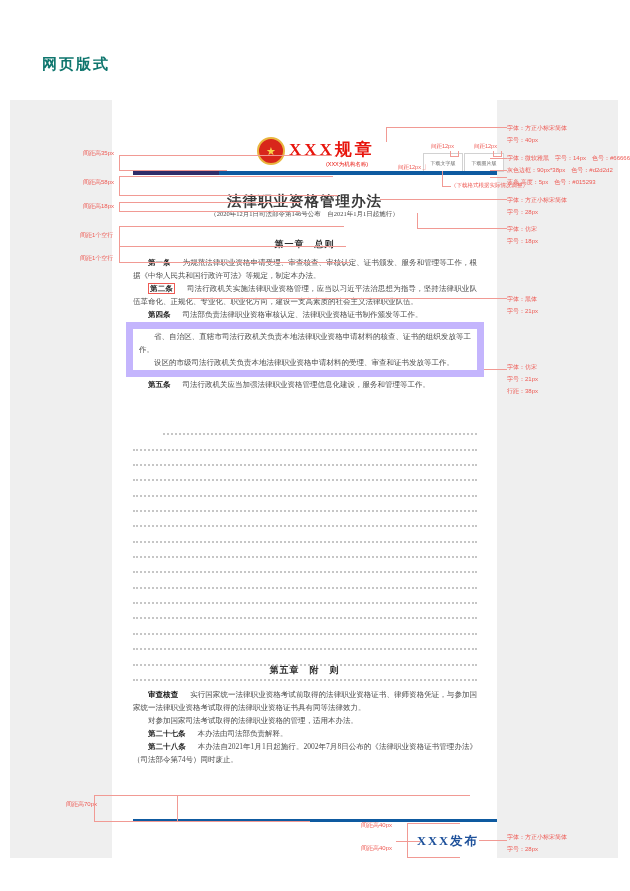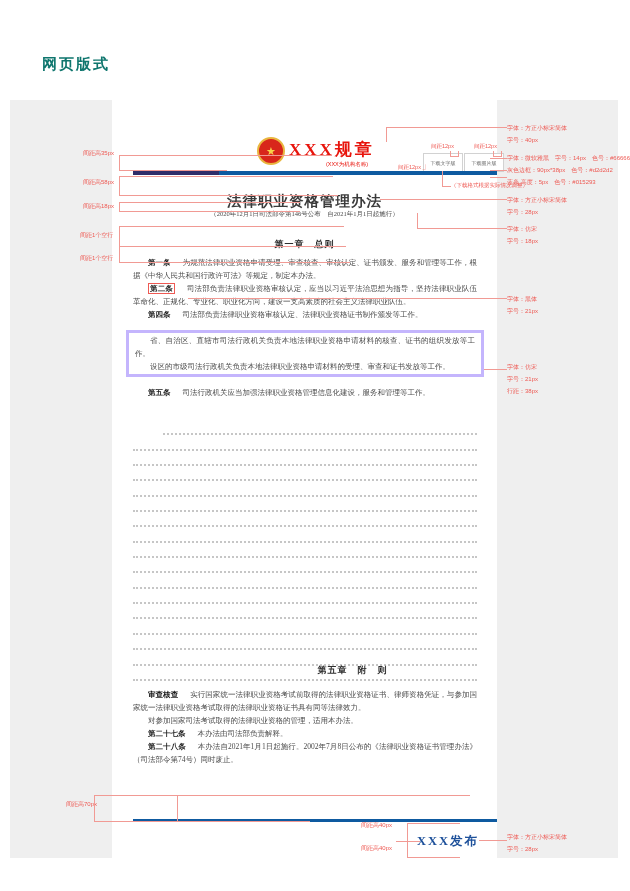--- a/index.html
+++ b/index.html
@@ -26,21 +26,21 @@
              font-weight:bold;font-size:14.5px;letter-spacing:1px;color:#3b3b3b;}
   .pub-line{left:112px;top:210px;width:385px;text-align:center;font-family:"Liberation Serif",serif;
             font-size:6.5px;color:#4a4a4a;}
   .chap{left:112px;width:385px;text-align:center;font-family:"Liberation Sans",sans-serif;
         font-weight:bold;font-size:9px;color:#2e2e2e;letter-spacing:1px;}
   .bodyblock{width:344px;font-family:"Liberation Serif",serif;font-size:7.5px;line-height:13px;
              color:#4a4a4a;text-align:justify;}
   .bodyblock p{margin:0;text-indent:2em;}
   .art-num{font-family:"Liberation Sans",sans-serif;font-weight:bold;color:#1a1a1a;margin-right:12px;}
   .art-num.boxed{border:1px solid #ee5a54;padding:0 1px;}
-  .redbox{border:3px solid #c4b5fd;margin:9px -7px;padding:1px 6px;}
+  .redbox{border:7px solid #c4b5fd;margin:1px -7px;padding:1px 6px;}
   .publisher{left:417px;top:833px;font-family:"Liberation Serif",serif;font-weight:bold;
              font-size:12.5px;letter-spacing:2px;color:#1d509a;white-space:nowrap;}
   
   .dotted{left:133px;top:420px;width:344px;}
   .dotrow{height:13.35px;border-bottom:2px dotted #c6c6c6;}
   .dotrow.first{margin-left:30px;}
   
   .ann{position:absolute;font-size:6px;line-height:7px;color:#ee5a54;white-space:nowrap;}
   .ann-multi{position:absolute;font-size:6px;line-height:12px;color:#ee5a54;white-space:nowrap;}
   .rl{position:absolute;background:#f19a94;}
@@ -66,21 +66,21 @@
   <div class="abs btn" style="left:464px;top:153px;">下载图片版</div>
   <div class="abs topbar"></div>
   <div class="abs topbar-dark"></div>
 
   <div class="abs doc-title">法律职业资格管理办法</div>
   <div class="abs pub-line">（2020年12月1日司法部令第146号公布　自2021年1月1日起施行）</div>
   <div class="abs chap" style="top:238px;">第一章　总则</div>
 
   <div class="abs bodyblock" style="left:133px;top:256px;">
     <p><span class="art-num">第一条</span><span>为规范法律职业资格申请受理、审查核查、审核认定、证书颁发、服务和管理等工作，根据《中华人民共和国行政许可法》等规定，制定本办法。</span></p>
-    <p><span class="art-num boxed">第二条</span><span>司法部负责法律职业资格审核认定，应当以习近平法治思想为指导，坚持法律职业队伍革命化、正规化、专业化、职业化方向，建设一支高素质的社会主义法律职业队伍。</span></p>
+    <p><span class="art-num boxed">第二条</span><span>司法行政机关实施法律职业资格管理，应当以习近平法治思想为指导，坚持法律职业队伍革命化、正规化、专业化、职业化方向，建设一支高素质的社会主义法律职业队伍。</span></p>
     <p><span class="art-num">第四条</span><span>司法部负责法律职业资格审核认定、法律职业资格证书制作颁发等工作。</span></p>
     <div class="redbox">
       <p>省、自治区、直辖市司法行政机关负责本地法律职业资格申请材料的核查、证书的组织发放等工作。</p>
       <p>设区的市级司法行政机关负责本地法律职业资格申请材料的受理、审查和证书发放等工作。</p>
     </div>
     <p><span class="art-num">第五条</span><span>司法行政机关应当加强法律职业资格管理信息化建设，服务和管理等工作。</span></p>
   </div>
 
   <div class="abs dotted">
       <div class="dotrow first"></div>
@@ -95,21 +95,21 @@
       <div class="dotrow"></div>
       <div class="dotrow"></div>
       <div class="dotrow"></div>
       <div class="dotrow"></div>
       <div class="dotrow"></div>
       <div class="dotrow"></div>
       <div class="dotrow"></div>
       <div class="dotrow"></div>
     </div>
 
-  <div class="abs chap" style="top:664px;margin-left:48px;">第五章　附　则</div>
+  <div class="abs chap" style="top:664px;">第五章　附　则</div>
 
   <div class="abs bodyblock" style="left:133px;top:688px;">
     <p><span class="art-num">审查核查</span><span>实行国家统一法律职业资格考试前取得的法律职业资格证书、律师资格凭证，与参加国家统一法律职业资格考试取得的法律职业资格证书具有同等法律效力。</span></p>
     <p><span>对参加国家司法考试取得的法律职业资格的管理，适用本办法。</span></p>
     <p><span class="art-num">第二十七条</span><span>本办法由司法部负责解释。</span></p>
     <p><span class="art-num">第二十八条</span><span>本办法自2021年1月1日起施行。2002年7月8日公布的《法律职业资格证书管理办法》（司法部令第74号）同时废止。</span></p>
   </div>
 
   <div class="abs botbar"></div>
   <div class="abs publisher">XXX发布</div>

